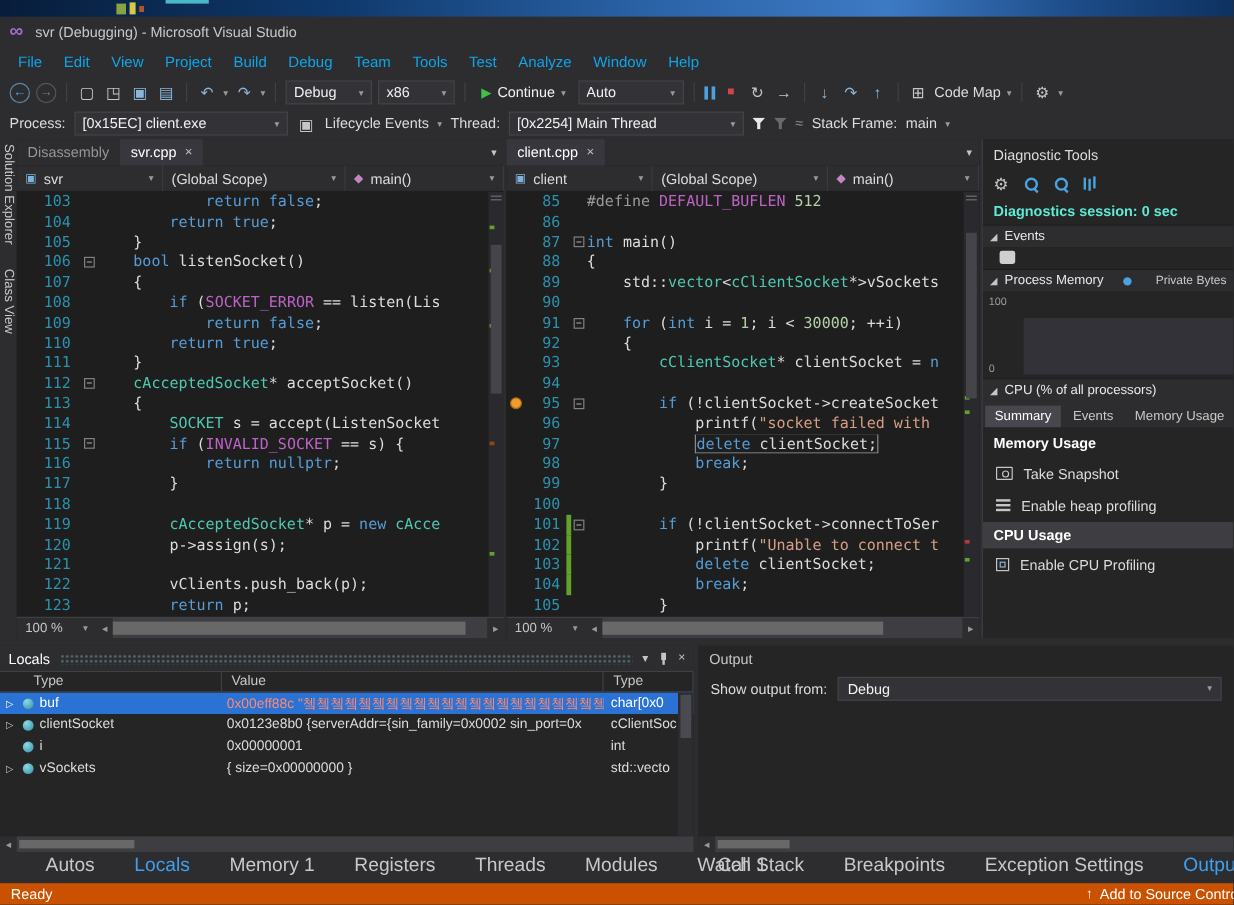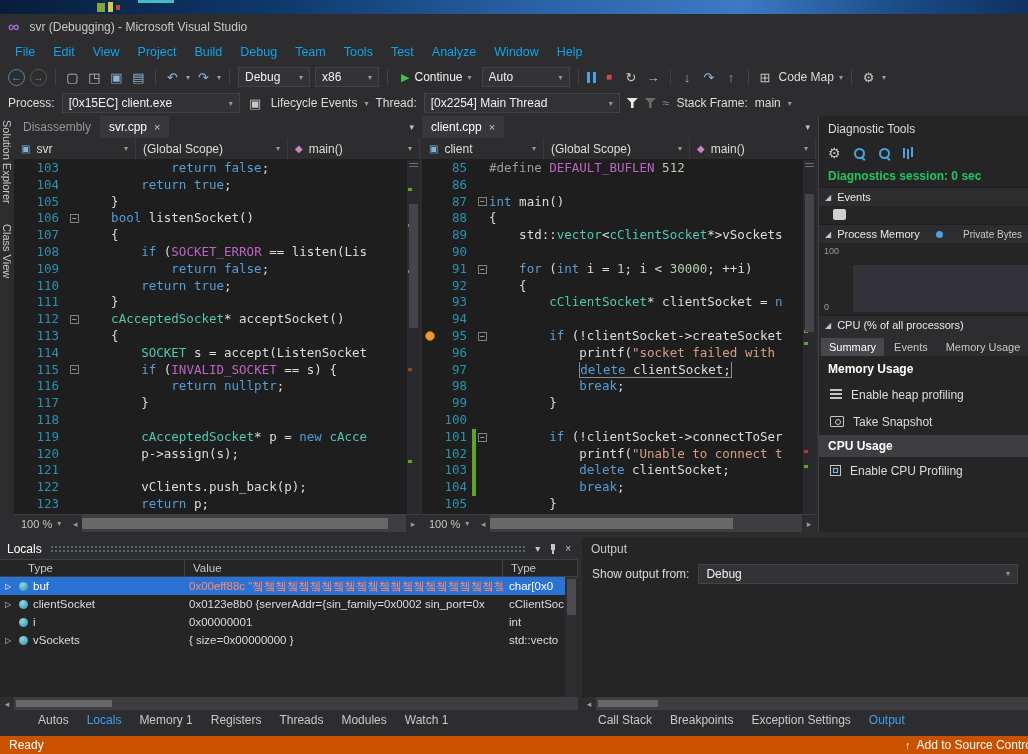--- a/index.html
+++ b/index.html
@@ -88,33 +88,33 @@
   .tk-k{color:#569cd6}.tk-t{color:#4ec9b0}.tk-s{color:#d69d85}.tk-n{color:#b5cea8}.tk-m{color:#bd63c5}.tk-p{color:#9b9b9b}
   .stmt-box{border:1px solid #8a8a8a}
 
   .vscroll{position:absolute;top:0;right:0;bottom:0;width:13px;background:#2a2a2e}
   .sb-grip{height:4px;margin:3px 2px 0 2px;border-top:1px solid #6e6e6e;border-bottom:1px solid #6e6e6e}
   .sb-thumb{position:absolute;left:2px;right:2px;background:#44444a}
   .sb-mark{position:absolute;left:1px;width:4px;height:3px}
   .sb-mark.g{background:#61a229}.sb-mark.o{background:#8a4a12}.sb-mark.r{background:#b33a3a}
 
   .editor-bottom{position:absolute;left:0;right:0;bottom:0;height:18px;background:#2d2d30;border-top:1px solid #3f3f46;display:flex;align-items:center}
-  .zoom-combo{display:flex;align-items:center;gap:5px;padding:0 7px;color:#c5c5c5;font-size:11px;cursor:pointer}
+  .zoom-combo{display:flex;align-items:center;gap:17px;padding:0 7px;color:#c5c5c5;font-size:11px;cursor:pointer}
   .hs-arrow{width:14px;text-align:center;color:#999;font-size:9px;flex:none;cursor:pointer}
   .hs-track{flex:1;height:100%;background:#3e3e42;position:relative}
   .hs-thumb{position:absolute;top:3px;bottom:3px;background:#686868}
 
   
   .diag-panel{position:absolute;left:818px;top:0;width:210px;height:416px;background:#252526;border-left:1px solid #3f3f46;overflow:hidden;display:flex;flex-direction:column}
   .diag-title{height:25px;display:flex;align-items:center;padding:0 9px;color:#dcdcdc;flex:none}
   .diag-toolbar{height:24px;display:flex;align-items:center;gap:12px;padding:0 9px;color:#c5c5c5;flex:none}
   .gear{font-size:14px}
   .i-magnifier.blue{color:#4aa3e0}
   .i-bars{width:2px;height:10px;background:#4aa3e0;box-shadow:4px 1px 0 #4aa3e0,8px -1px 0 #4aa3e0;margin-right:8px}
-  .diag-session{height:22px;display:flex;align-items:center;padding:0 9px;font-weight:bold;color:#22c55e;white-space:nowrap;flex:none}
+  .diag-session{height:22px;display:flex;align-items:center;padding:0 9px;font-weight:bold;color:#5eead4;white-space:nowrap;flex:none}
   .diag-ruler{height:20px;background:#2d2d30;position:relative;flex:none;margin-bottom:3px}
   .ruler-mark{position:absolute;top:3px;width:2px;height:14px;background:#e8e8e8}
   .ruler-block{position:absolute;left:122px;right:0;top:0;bottom:0;background:#3e3e42}
   .ruler-label{position:absolute;left:127px;top:4px;font-size:10px;color:#9a9a9a}
   .diag-sec-hdr{height:19px;background:#2d2d30;display:flex;align-items:center;gap:6px;padding:0 6px;color:#e8e8e8;font-size:11px;flex:none;border-top:1px solid #1e1e1e;white-space:nowrap;overflow:hidden}
   .tri{color:#c5c5c5;font-size:8px}
   .legend{margin-left:auto;display:flex;align-items:center;gap:20px;font-size:10px;color:#c8c8c8}
   .legend-dot{width:7px;height:7px;border-radius:50%;background:#4aa3e0}
   .events-strip{height:18px;position:relative;background:#252526;flex:none}
   .event-box{position:absolute;left:14px;top:3px;width:13px;height:11px;background:#cfcfcf;border-radius:2px}
@@ -164,21 +164,21 @@
 
   .out-panel{position:absolute;left:582px;top:6px;width:446px;height:172px;background:#252526;display:flex;flex-direction:column}
   .out-hdr{height:22px;display:flex;align-items:center;padding:0 9px;color:#c8c8c8;flex:none}
   .out-row{height:27px;display:flex;align-items:center;gap:9px;padding:0 10px;flex:none}
   .out-combo{flex:1;height:20px;background:#333337;border:1px solid #434346;display:flex;align-items:center;padding:0 7px;color:#f1f1f1;cursor:pointer}
   .out-combo .lab{flex:1}
   .out-content{flex:1}
 
   
   .bottom-tabbars{position:absolute;top:710px;left:0;width:1028px;height:24px;background:#2d2d30;display:flex}
-  .tabstrip{display:flex;align-items:flex-start;gap:2px;font-size:12px}
+  .tabstrip{display:flex;align-items:center;gap:17px;font-size:16px}
   .tabstrip.left{width:582px;padding-left:30px}
   .tabstrip.right{flex:1;padding-left:8px}
   .btab{padding:3px 8px;color:#c8c8c8;cursor:pointer;white-space:nowrap}
   .btab.active{color:#3ea0f0}
 
   
   .status-bar{position:absolute;top:736px;left:0;width:1028px;height:18px;background:#ca5100;display:flex;align-items:center;padding:0 9px;color:#fff;font-size:12px}
   .status-right{position:absolute;left:905px;display:flex;align-items:center;gap:6px;white-space:nowrap;cursor:pointer}
   .up-arr{font-size:11px}
 </style>
@@ -428,26 +428,26 @@
       <span class="tri">◢</span>
       <span>CPU (% of all processors)</span>
     </div>
     <div class="diag-tabs" id="diag-tabs">
         <div class="diag-tab active">Summary</div>
         <div class="diag-tab">Events</div>
         <div class="diag-tab">Memory Usage</div>
       </div>
     <div class="mu-title">Memory Usage</div>
     <div class="diag-action">
+      <span class="i-camera"></span>
+      <span>Take Snapshot</span>
+    </div>
+    <div class="diag-action">
       <span class="i-stack"></span>
       <span>Enable heap profiling</span>
-    </div>
-    <div class="diag-action">
-      <span class="i-camera"></span>
-      <span>Take Snapshot</span>
     </div>
     <div class="cpu-band">CPU Usage</div>
     <div class="diag-action">
       <span class="i-chip"></span>
       <span>Enable CPU Profiling</span>
     </div>
   </div>
 </div>
 
 <div class="bottom-region">

